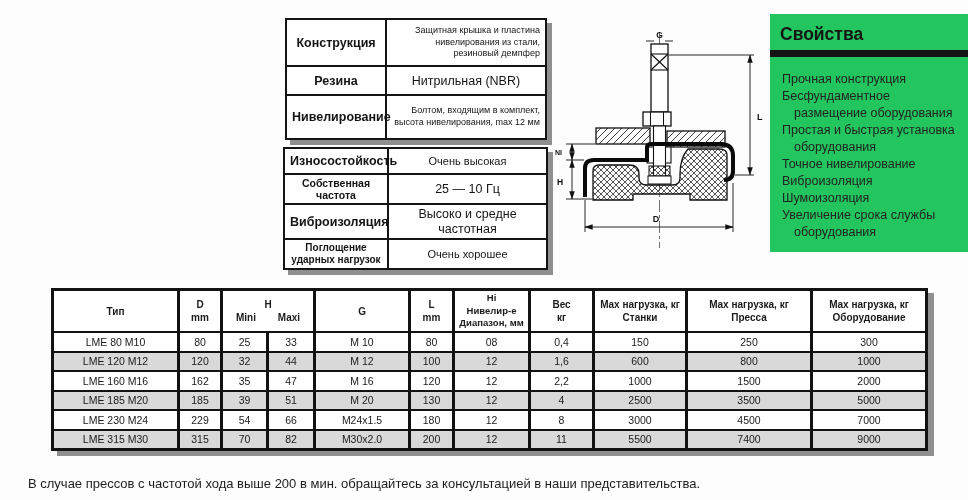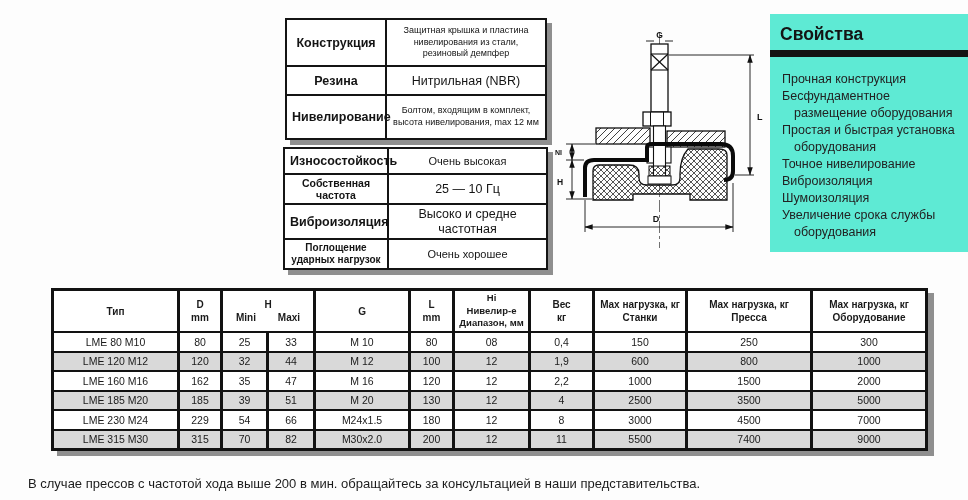--- a/index.html
+++ b/index.html
@@ -14,30 +14,30 @@
     position:absolute;border-collapse:collapse;background:#fff;
     box-shadow:5px 5px 0 #8f8f8f;table-layout:fixed;
   }
   table.spec td{border:2.5px solid #141414;padding:2px 5px;vertical-align:middle;}
   #spec1{left:285px;top:18px;width:260px;}
   #spec2{left:283px;top:147px;width:263px;}
   .spec .lab{font-weight:bold;text-align:center;}
   .lab-lg{font-size:12.5px;}
   .lab-md{font-size:10.5px;}
   .lab-sm{font-size:10px;line-height:1.2;}
-  .val-sm{font-size:9px;line-height:1.3;text-align:center;}
+  .val-sm{font-size:9px;line-height:1.3;text-align:right;}
   .val-md{font-size:12.5px;text-align:center;}
   .val-c {font-size:11px;text-align:center;}
   .h45{height:41px;} .h27{height:23px;} .h42{height:38px;margin-top:48px;}
   .h24{height:20px;margin-left:12px;} .h23{height:19px;} .h33{height:29px;}
 
   
   #props{
     position:absolute;left:770px;top:14px;width:198px;height:238px;
-    background:#5eead4;box-sizing:border-box;padding:8px 0 0 9px;overflow:hidden;
+    background:#22c55e;box-sizing:border-box;padding:8px 0 0 9px;overflow:hidden;
   }
   #props h2{margin:2px 0 5px 1px;font-size:17.5px;font-weight:bold;color:#141414;}
   #props .bar{height:7px;background:#141414;margin:0 0 14px -9px;}
   #props ul{list-style:none;margin:0;padding:0 2px 0 3px;font-size:12.5px;line-height:1.36;color:#222;}
   #props li{padding-left:12px;text-indent:-12px;}
 
   
   #diagram{position:absolute;left:553px;top:8px;}
   #diagram svg text{font-family:"Liberation Sans","DejaVu Sans",sans-serif;fill:#111;}
 
@@ -271,21 +271,21 @@
       <td>300</td>
     </tr>
     <tr>
       <td>LME 120 M12</td>
       <td>120</td>
       <td>32</td>
       <td class="thin">44</td>
       <td>M 12</td>
       <td>100</td>
       <td>12</td>
-      <td>1,9</td>
+      <td>1,6</td>
       <td>600</td>
       <td>800</td>
       <td>1000</td>
     </tr>
     <tr>
       <td>LME 160 M16</td>
       <td>162</td>
       <td>35</td>
       <td class="thin">47</td>
       <td>M 16</td>

